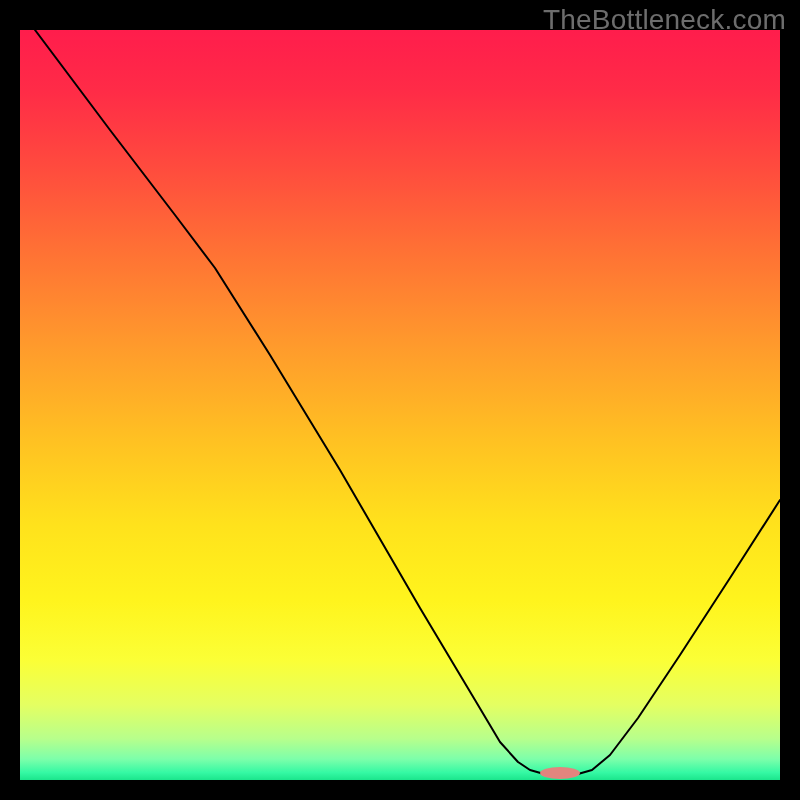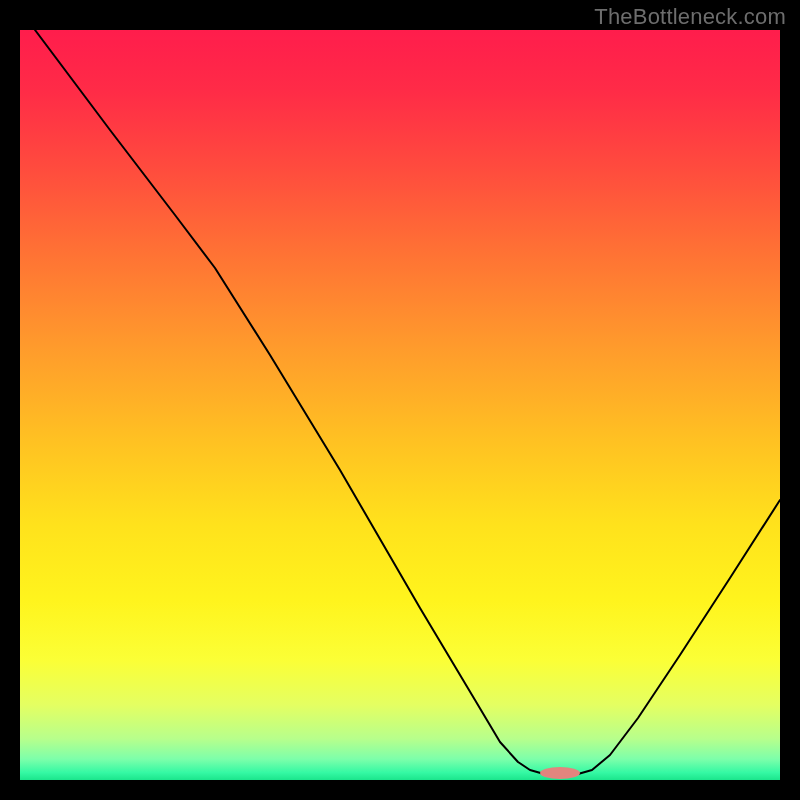--- a/index.html
+++ b/index.html
@@ -15,21 +15,21 @@
     position: relative;
     width: 800px;
     height: 800px;
     background: #000;
   }
   .watermark {
     position: absolute;
     top: 4px;
     right: 14px;
     color: #6d6d6d;
-    font-size: 22px;
+    font-size: 28px;
     font-weight: 400;
     letter-spacing: 0.2px;
     z-index: 50;
   }
   .plot-area {
     position: absolute;
     left: 20px;
     top: 30px;
     width: 760px;
     height: 750px;

